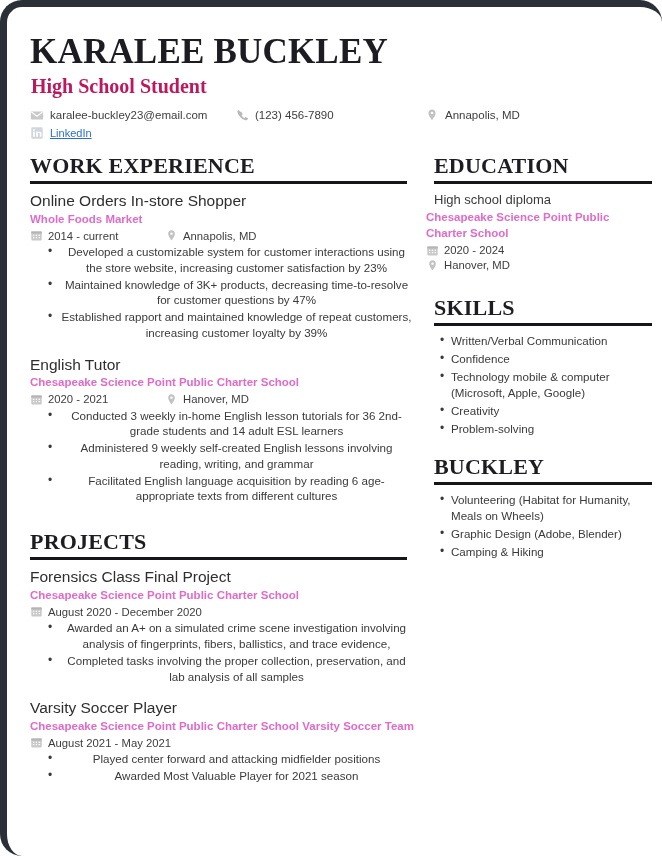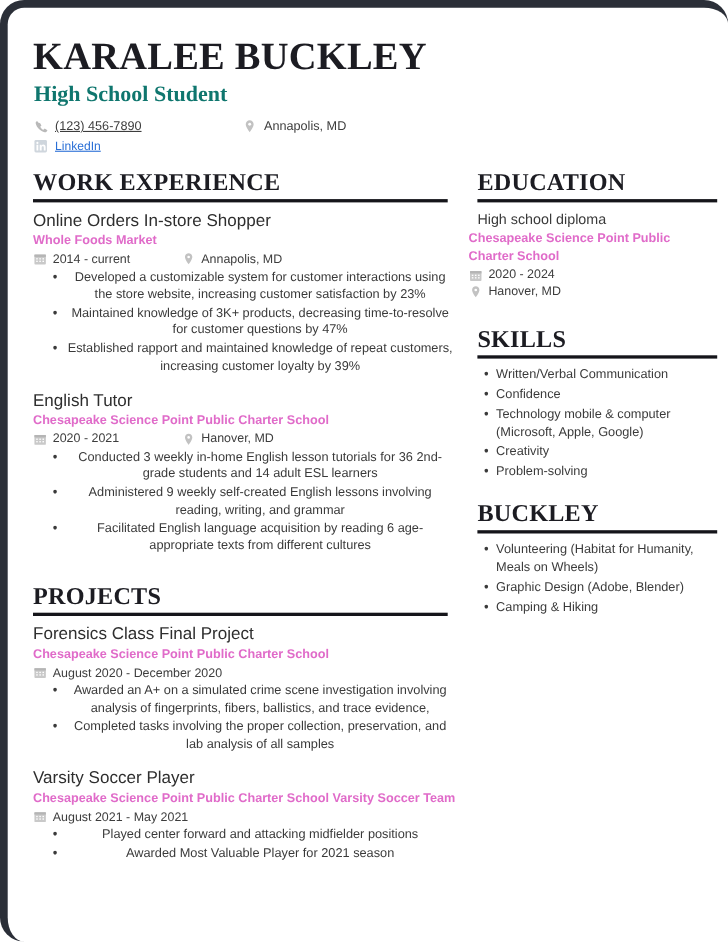--- a/index.html
+++ b/index.html
@@ -35,41 +35,41 @@
     line-height: 1.06;
     letter-spacing: 0.2px;
     color: #1c1c22;
     margin: 10px 0 0 8px;
   }
   .subtitle {
     font-family: "Liberation Serif", serif;
     font-weight: bold;
     font-size: 20px;
     line-height: 1.2;
-    color: #0f766e;
+    color: #be185d;
     margin: 4px 0 0 9px;
   }
 
   .contact {
     margin: 10px 0 0 8px;
   }
   .contact-row {
     display: flex;
     align-items: flex-start;
     margin-bottom: 4px;
   }
   .c-item {
     display: flex;
     align-items: center;
     font-size: 11.5px;
     color: #3d3d3d;
     white-space: nowrap;
   }
   .c-email  { width: 205px; }
-  .c-phone  { width: 190px; text-decoration: underline; }
+  .c-phone  { width: 190px; }
   .c-loc    { }
   .c-ico {
     display: inline-flex;
     align-items: center;
     justify-content: center;
     width: 14px;
     height: 14px;
     margin-right: 6px;
     flex: 0 0 14px;
   }
@@ -201,20 +201,29 @@
 
 <div class="page">
  <div class="inner">
 
   <div>
     <div class="name">KARALEE BUCKLEY</div>
     <div class="subtitle">High School Student</div>
 
     <div class="contact">
       <div class="contact-row">
+        <div class="c-item c-email">
+          <span class="c-ico">
+            <svg width="14" height="14" viewBox="0 0 16 16">
+                  <rect x="1" y="4" width="14" height="9" rx="1" fill="#c9c9c9"></rect>
+                  <path d="M1.6 4.6 L8 9.4 L14.4 4.6" stroke="#ffffff" stroke-width="1.2" fill="none"></path>
+                </svg>
+          </span>
+          <span>karalee-buckley23@email.com</span>
+        </div>
         <div class="c-item c-phone">
           <span class="c-ico">
             <svg width="14" height="14" viewBox="0 0 16 16">
                   <path d="M4.2 2.2c-.9.5-1.6 1.4-1.4 2.4.4 2.3 1.8 4.4 3.4 6s3.7 3 6 3.4c1 .2 1.9-.5 2.4-1.4l.4-.8-2.9-1.6-1.2 1.3c-1.3-.6-2.6-1.8-3.4-3.3l1.3-1.2L7.1 4.1l-.8.4z" fill="#b9b9b9"></path>
                 </svg>
           </span>
           <span>(123) 456-7890</span>
         </div>
         <div class="c-item c-loc">
           <span class="c-ico">

